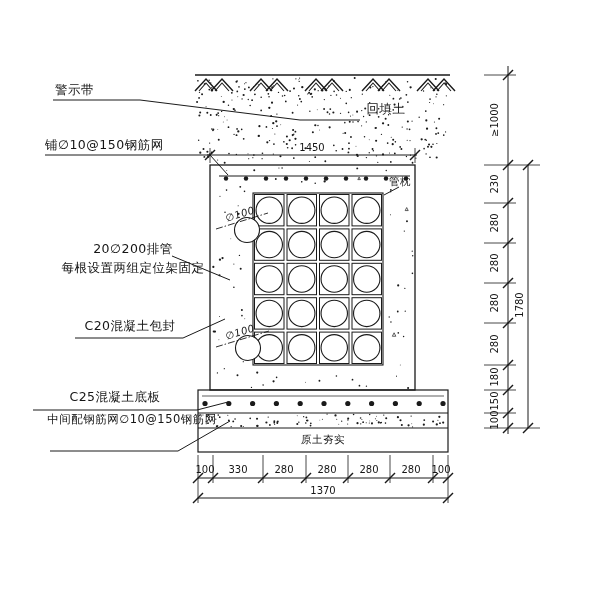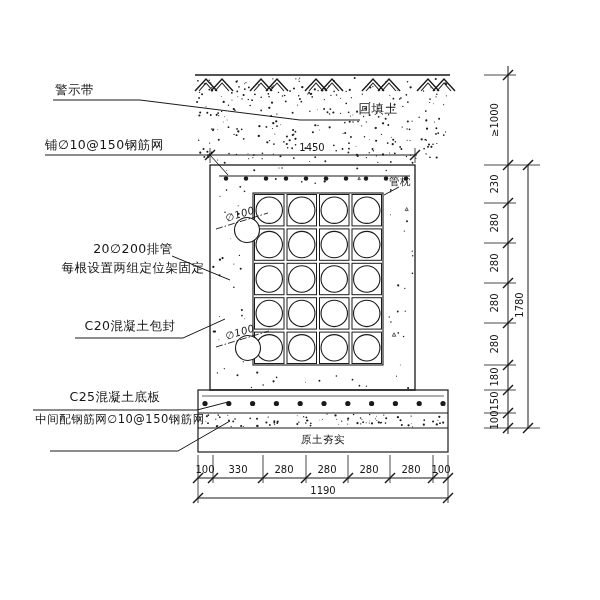--- a/index.html
+++ b/index.html
@@ -626,23 +626,23 @@
       <line x1="193" y1="503" x2="203" y2="493" stroke="#1a1a1a" stroke-width="1.5"></line>
       <line x1="443" y1="503" x2="453" y2="493" stroke="#1a1a1a" stroke-width="1.5"></line>
     </svg>
 
   <div class="lbl la" style="left:55px;top:82px;">警示带</div>
   <div class="lbl la" style="left:45px;top:137px;">铺∅10@150钢筋网</div>
   <div class="lbl" style="left:133px;top:249px;">20∅200排管</div>
   <div class="lbl" style="left:133px;top:268px;">每根设置两组定位架固定</div>
   <div class="lbl" style="left:130px;top:326px;">C20混凝土包封</div>
   <div class="lbl" style="left:115px;top:397px;">C25混凝土底板</div>
-  <div class="lbl" style="left:120px;top:419px;font-size:11.5px;text-align:right;">中间配钢筋网∅10@150钢筋网</div>
+  <div class="lbl" style="left:132px;top:419px;font-size:11.5px;text-align:right;">中间配钢筋网∅10@150钢筋网</div>
 
-  <div class="lbl" style="left:378px;top:109px;">回填土</div>
+  <div class="lbl" style="left:386px;top:109px;">回填土</div>
   <div class="lbl small" style="left:400px;top:182px;">管枕</div>
   <div class="lbl small" style="left:323px;top:440px;">原土夯实</div>
   <div class="lbl phi" style="left:240px;top:214px;">∅100</div>
   <div class="lbl phi" style="left:240px;top:332px;">∅100</div>
 
   <div class="lbl dim" style="left:312px;top:147px;">1450</div>
   <div class="lbl dim dimv" style="left:494px;top:120px;">≥1000</div>
   <div class="lbl dim dimv" style="left:494px;top:184px;">230</div>
   <div class="lbl dim dimv" style="left:494px;top:223px;">280</div>
   <div class="lbl dim dimv" style="left:494px;top:263px;">280</div>
@@ -652,15 +652,15 @@
   <div class="lbl dim dimv" style="left:494px;top:401px;">150</div>
   <div class="lbl dim dimv" style="left:494px;top:420px;">100</div>
   <div class="lbl dim dimv" style="left:519px;top:305px;">1780</div>
   <div class="lbl dim" style="left:205px;top:469px;">100</div>
   <div class="lbl dim" style="left:238px;top:469px;">330</div>
   <div class="lbl dim" style="left:284px;top:469px;">280</div>
   <div class="lbl dim" style="left:327px;top:469px;">280</div>
   <div class="lbl dim" style="left:369px;top:469px;">280</div>
   <div class="lbl dim" style="left:411px;top:469px;">280</div>
   <div class="lbl dim" style="left:441px;top:469px;">100</div>
-  <div class="lbl dim" style="left:323px;top:490px;">1190</div>
+  <div class="lbl dim" style="left:323px;top:490px;">1370</div>
 
 </div>
 
 </body></html>

